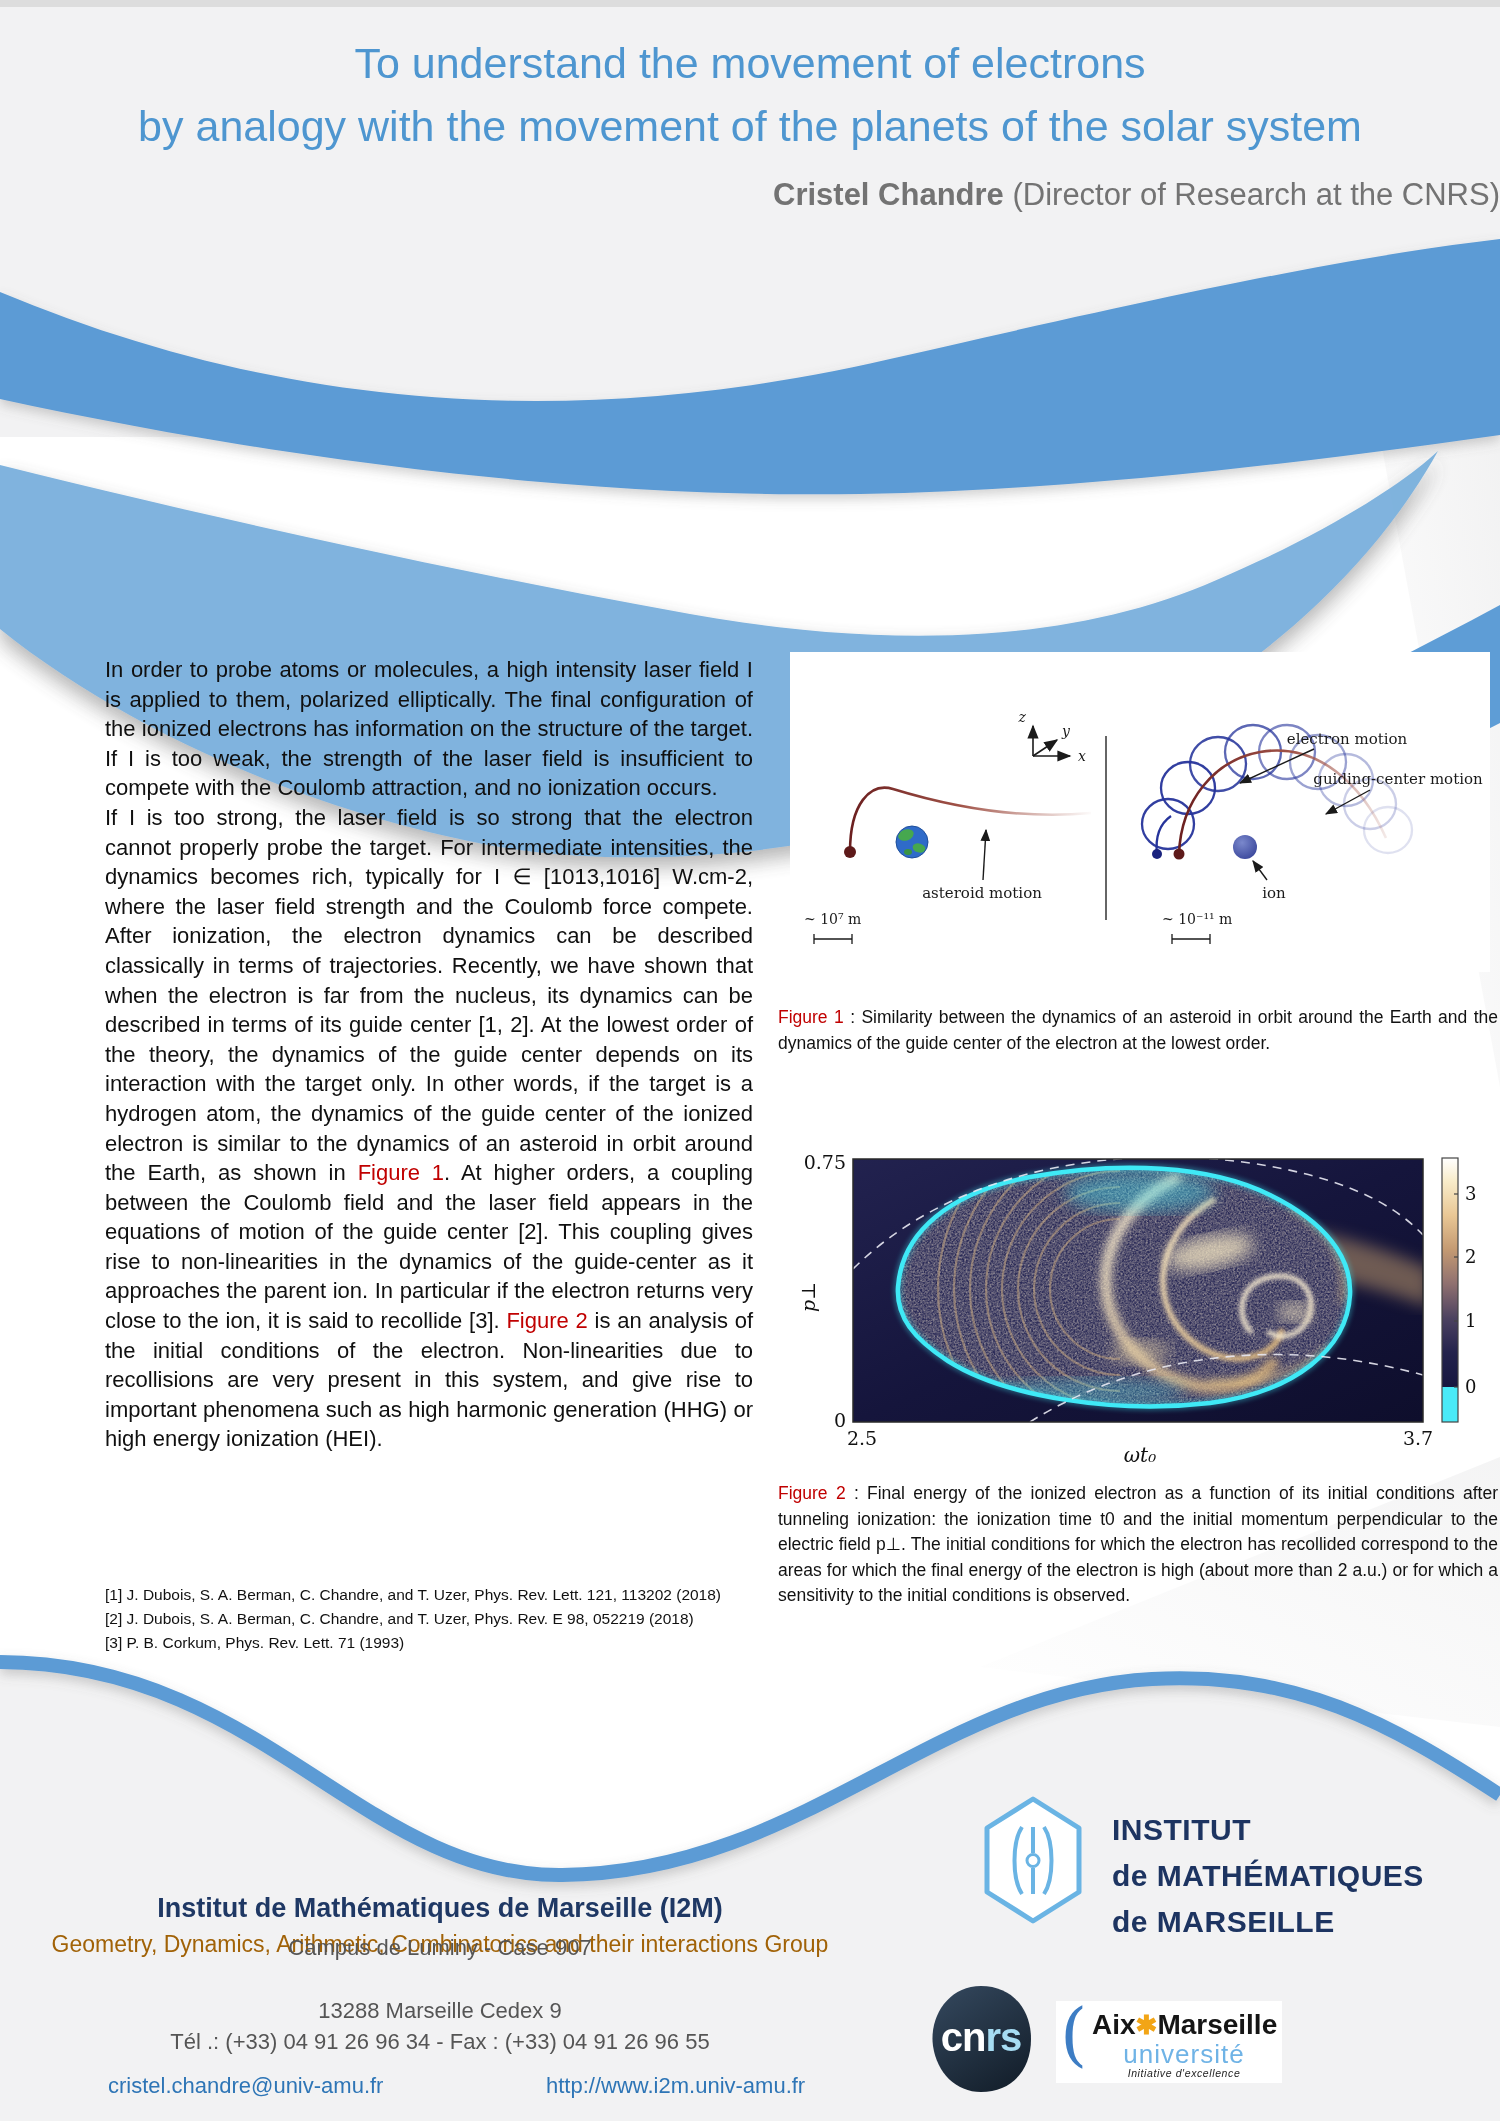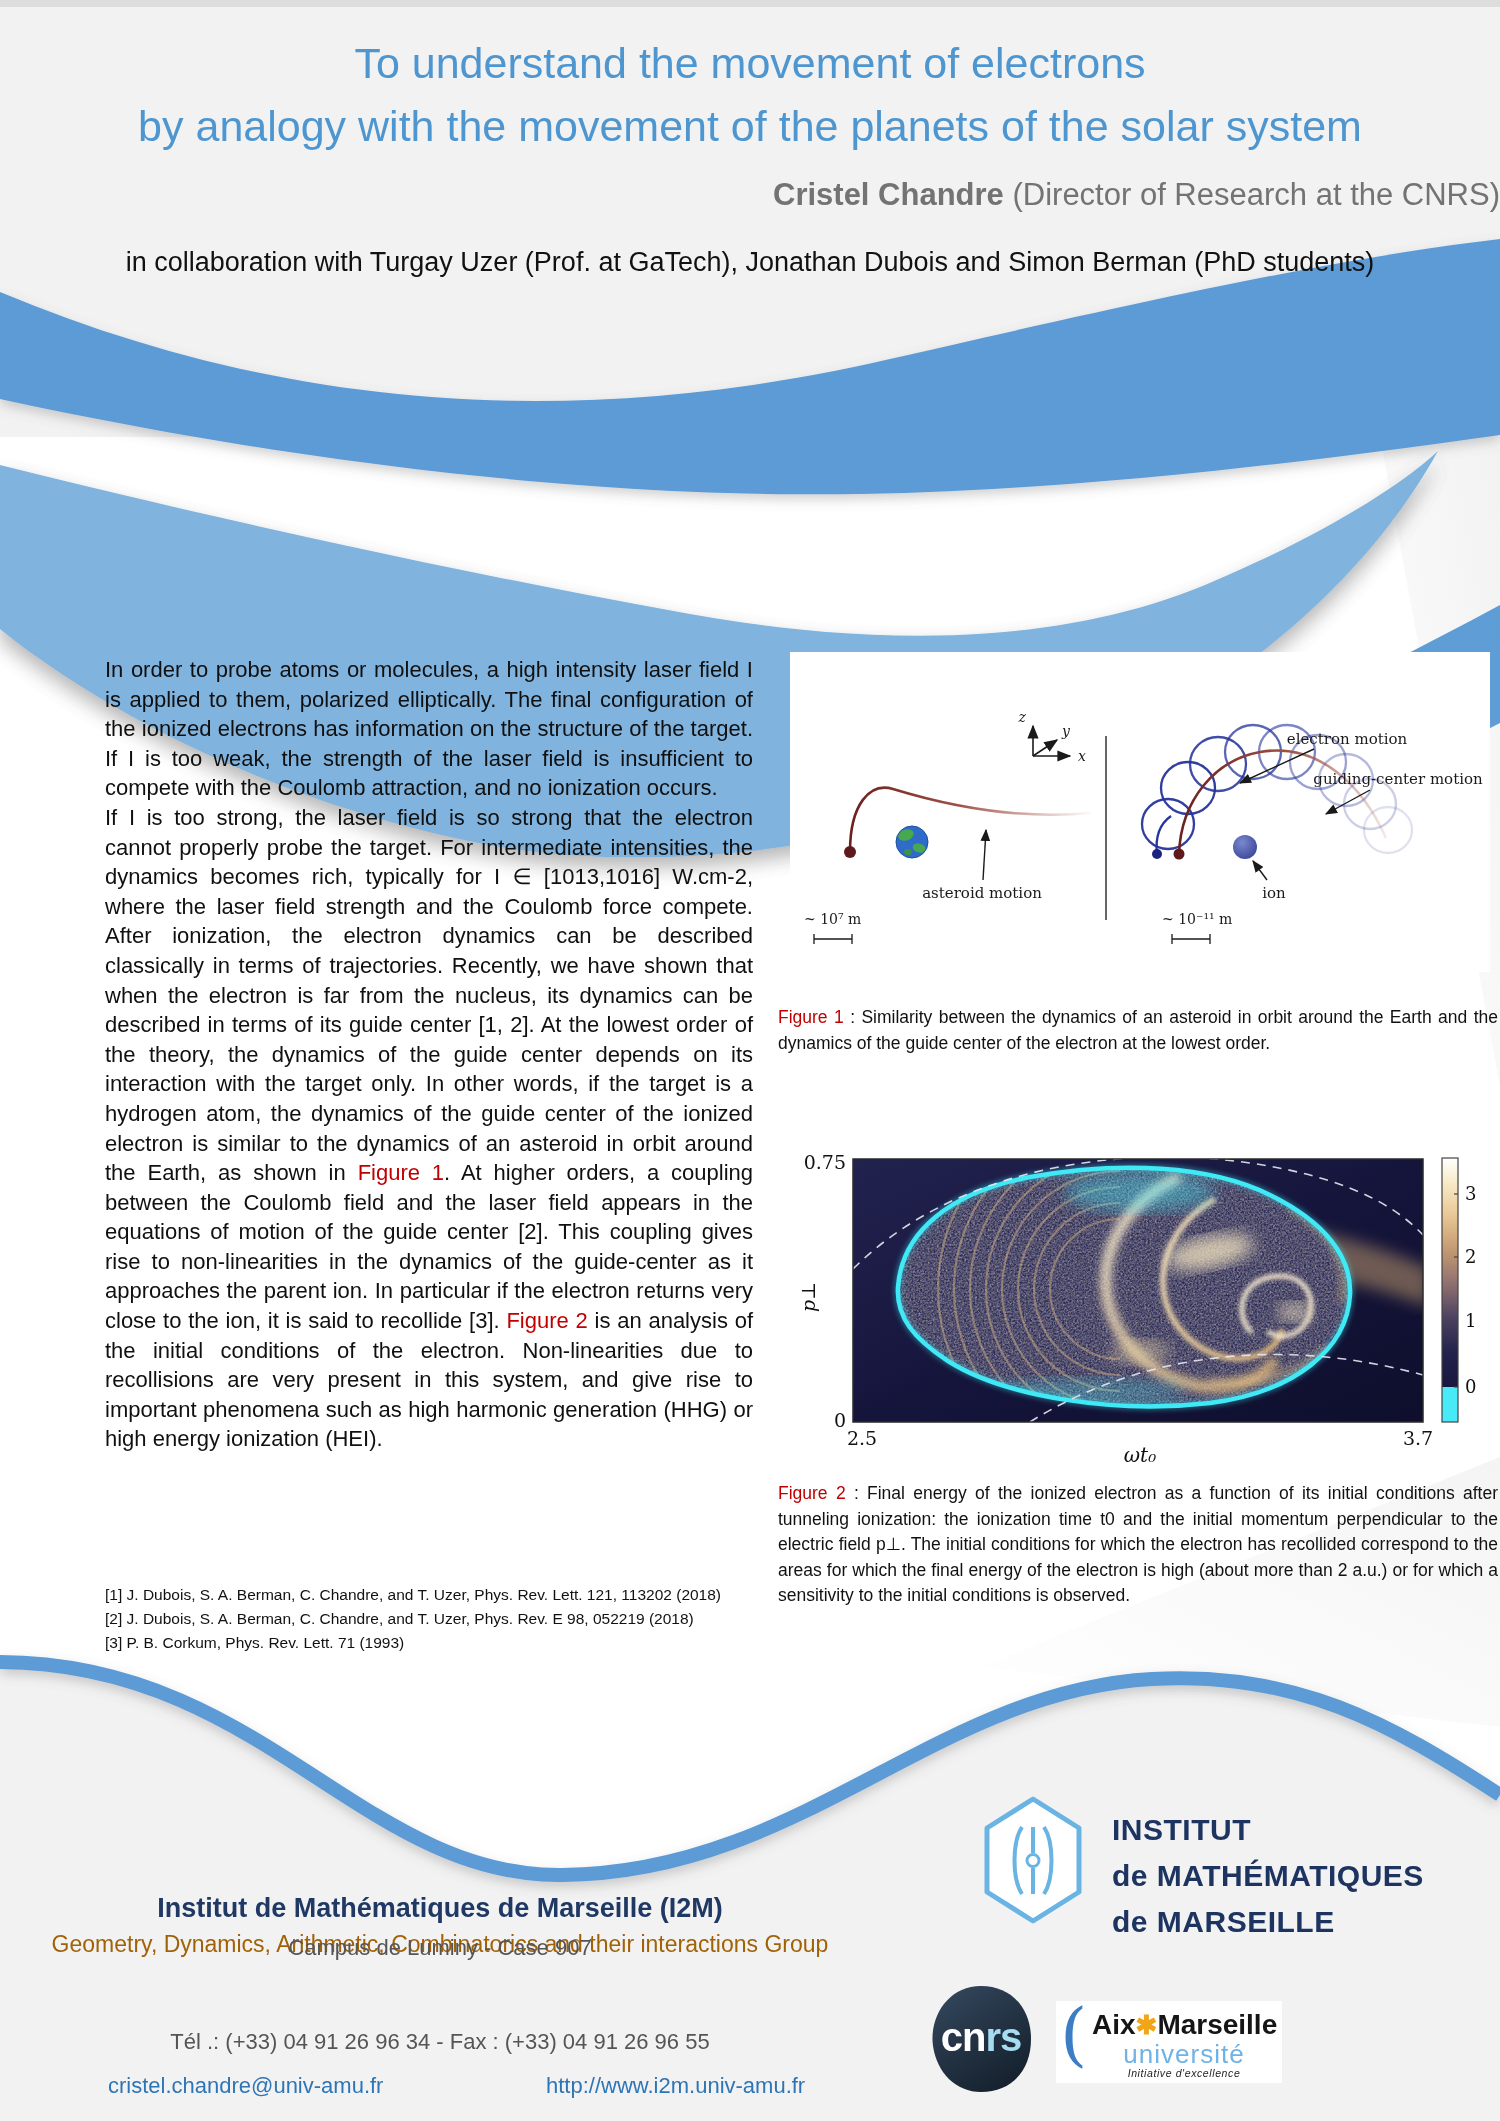--- a/index.html
+++ b/index.html
@@ -93,21 +93,20 @@
     <path fill="#7cb1dd" opacity="0.97" filter="url(#shLight)" d="M0,458 C250,520 470,567 690,607 C880,641 1060,638 1205,578 C1320,530 1402,478 1438,444 C1340,620 1150,742 955,802 C805,848 645,860 520,843 C350,818 140,735 0,622 Z"></path>
 
     <path fill="#5b9bd5" opacity="0.98" d="M828,872 C1040,824 1270,722 1500,598 L1500,716 C1300,818 1108,886 962,906 C898,914 846,898 828,872 Z"></path>
 
     <path fill="none" stroke="#5b9bd5" stroke-width="14" filter="url(#shSmall)" d="M0,1655 C262,1656 362,1870 562,1868 C802,1866 934,1684 1152,1672 C1296,1664 1390,1716 1500,1788"></path>
   </svg>
 
   <div class="abs title-l1">To understand the movement of electrons</div>
   <div class="abs title-l2">by analogy with the movement of the planets of the solar system</div>
   <div class="abs author-line"><span class="author-name">Cristel Chandre</span><span> (Director of Research at the CNRS)</span></div>
-  <div class="abs collab-line">in collaboration with Turgay Uzer (Prof. at GaTech), Jonathan Dubois and Simon Berman (PhD students)</div>
 
   <div class="abs body-col">
     <p>In order to probe atoms or molecules, a high intensity laser field I is applied to them, polarized elliptically. The final configuration of the ionized electrons has information on the structure of the target. If I is too weak, the strength of the laser field is insufficient to compete with the Coulomb attraction, and no ionization occurs.</p>
     <p><span>If I is too strong, the laser field is so strong that the electron cannot properly probe the target. For intermediate intensities, the dynamics becomes rich, typically for I ∈ [1013,1016] W.cm-2, where the laser field strength and the Coulomb force compete. After ionization, the electron dynamics can be described classically in terms of trajectories. Recently, we have shown that when the electron is far from the nucleus, its dynamics can be described in terms of its guide center [1, 2]. At the lowest order of the theory, the dynamics of the guide center depends on its interaction with the target only. In other words, if the target is a hydrogen atom, the dynamics of the guide center of the ionized electron is similar to the dynamics of an asteroid in orbit around the Earth, as shown in </span><span class="figref">Figure 1</span><span>. At higher orders, a coupling between the Coulomb field and the laser field appears in the equations of motion of the guide center [2]. This coupling gives rise to non-linearities in the dynamics of the guide-center as it approaches the parent ion. In particular if the electron returns very close to the ion, it is said to recollide [3]. </span><span class="figref">Figure 2</span><span> is an analysis of the initial conditions of the electron. Non-linearities due to recollisions are very present in this system, and give rise to important phenomena such as high harmonic generation (HHG) or high energy ionization (HEI).</span></p>
   </div>
 
   <div class="abs refs">
     <div>[1] J. Dubois, S. A. Berman, C. Chandre, and T. Uzer, Phys. Rev. Lett. 121, 113202 (2018)</div>
     <div>[2] J. Dubois, S. A. Berman, C. Chandre, and T. Uzer, Phys. Rev. E 98, 052219 (2018)</div>
     <div>[3] P. B. Corkum, Phys. Rev. Lett. 71 (1993)</div>
@@ -309,20 +308,21 @@
       <text x="675" y="190" font-size="18" fill="#111">1</text>
       <text x="675" y="256" font-size="18" fill="#111">0</text>
     </g>
   </svg>
 
   <div class="abs caption cap2"><span class="figref">Figure 2</span><span> : Final energy of the ionized electron as a function of its initial conditions after tunneling ionization: the ionization time t0 and the initial momentum perpendicular to the electric field p⊥. The initial conditions for which the electron has recollided correspond to the areas for which the final energy of the electron is high (about more than 2 a.u.) or for which a sensitivity to the initial conditions is observed.</span></div>
 
   <div class="abs f-inst">Institut de Mathématiques de Marseille (I2M)</div>
   <div class="abs f-group">Geometry, Dynamics, Arithmetic, Combinatorics and their interactions Group</div>
   <div class="abs f-addr f-a1">Campus de Luminy - Case 907</div>
+  <div class="abs f-addr f-a2">13288 Marseille Cedex 9</div>
   <div class="abs f-addr f-a3">Tél .: (+33) 04 91 26 96 34 - Fax : (+33) 04 91 26 96 55</div>
   <a class="abs f-link f-email" href="#">cristel.chandre@univ-amu.fr</a>
   <a class="abs f-link f-web" href="#">http://www.i2m.univ-amu.fr</a>
 
   <svg class="abs i2m-hex" viewBox="0 0 100 130" xmlns="http://www.w3.org/2000/svg">
     <polygon points="50,4 96,33 96,97 50,126 4,97 4,33" fill="#ffffff" stroke="#6ab4e4" stroke-width="5" stroke-linejoin="round"></polygon>
     <g fill="none" stroke="#6ab4e4" stroke-width="4">
       <path d="M39,32 C29,47 29,84 39,99"></path>
       <path d="M61,32 C71,47 71,84 61,99"></path>
       <line x1="50" y1="32" x2="50" y2="58"></line>

